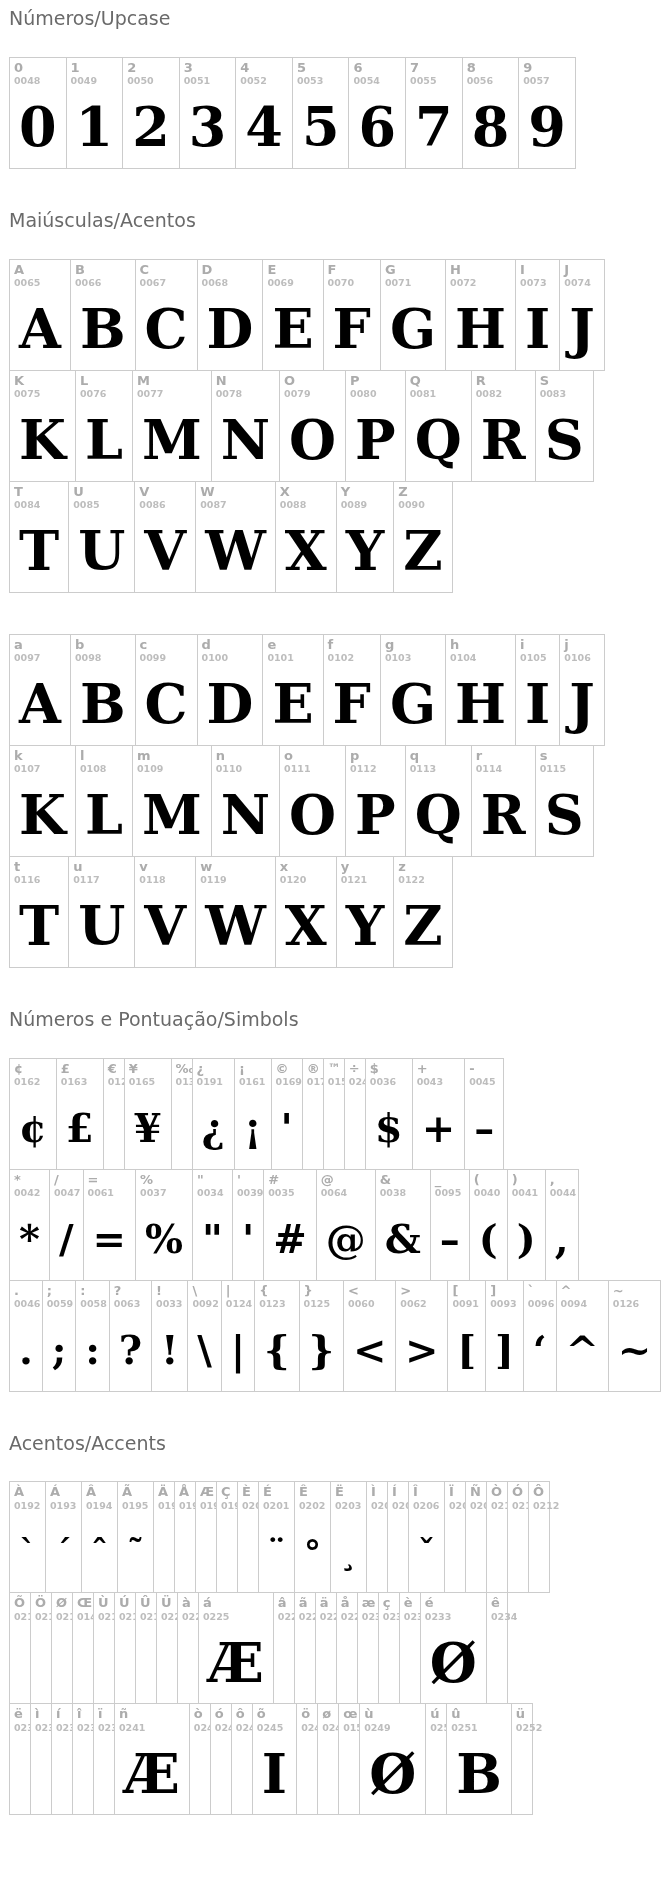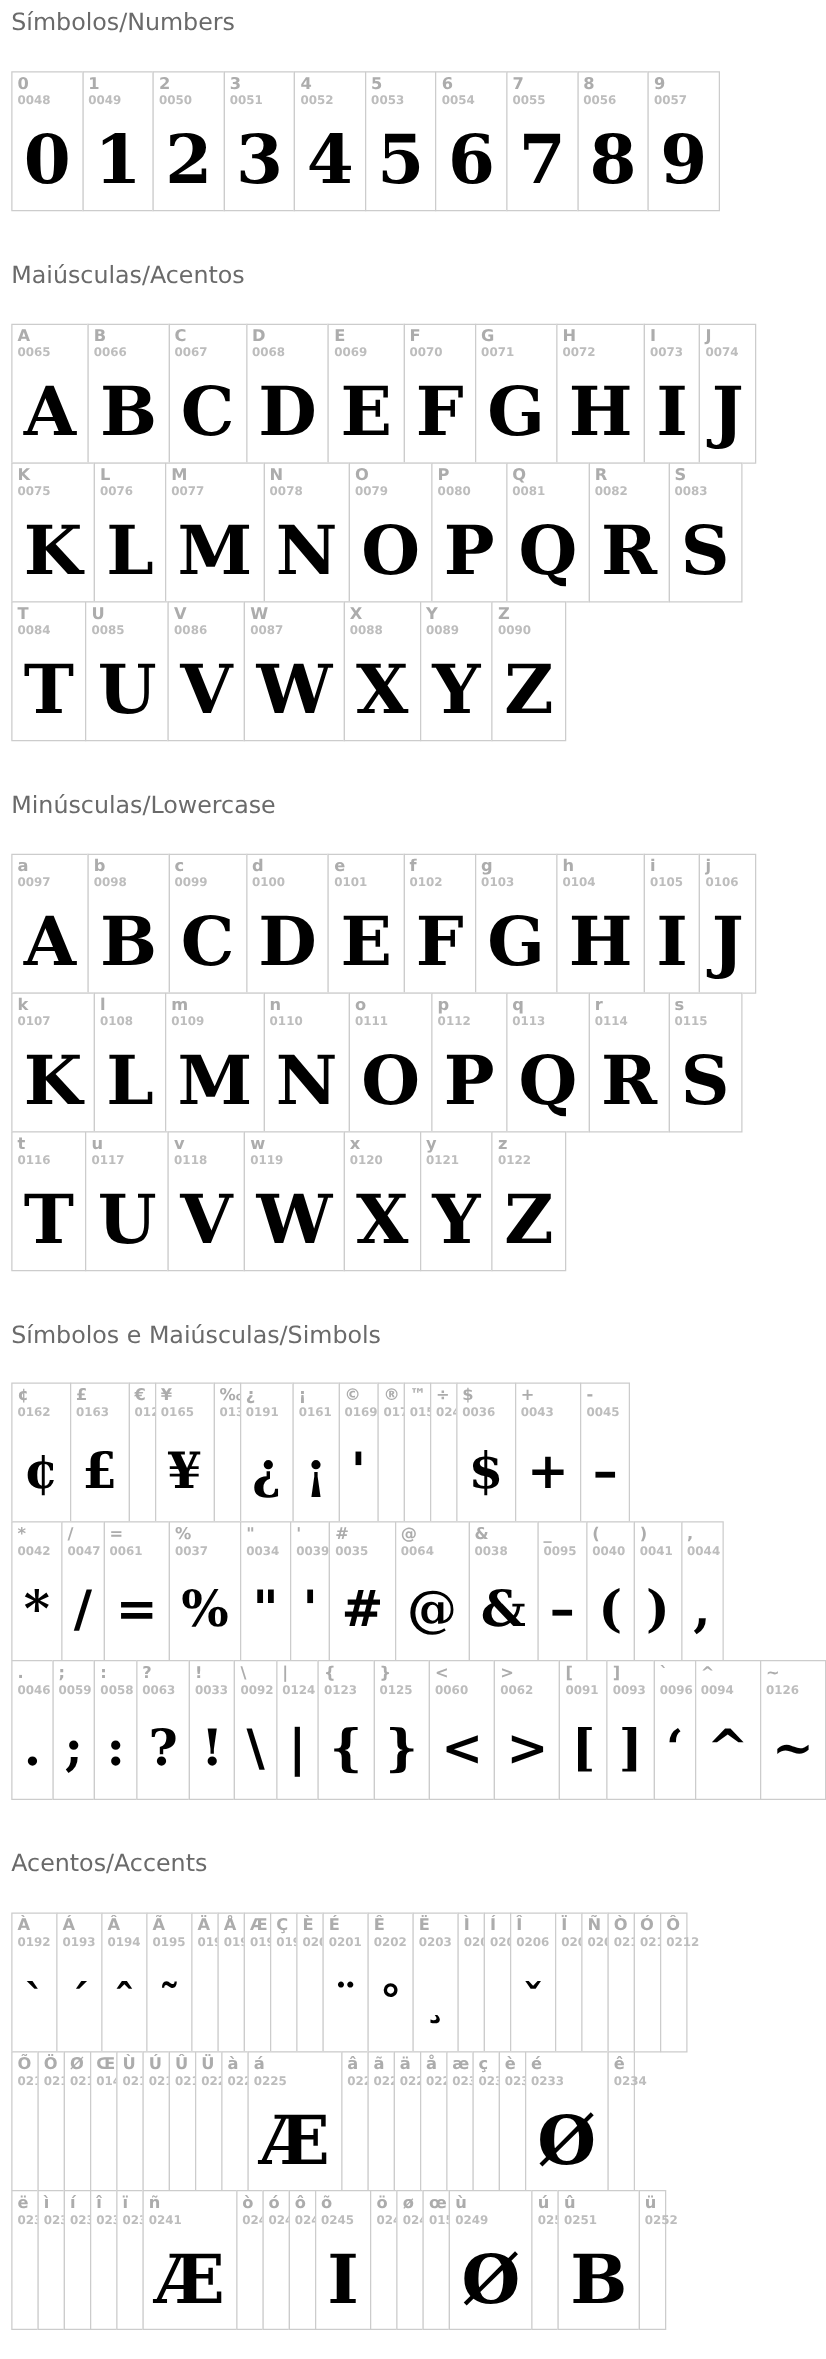--- a/index.html
+++ b/index.html
@@ -54,21 +54,21 @@
   .cell.empty .glyph{padding:0;}
   .sec-simbolos .glyph{font-size:40px;}
   .sec-acentos .glyph{font-size:54px;}
   .sec-acentos .cell.mark .glyph{font-size:34px;}
 </style>
 </head>
 <body>
 
 <div id="glyph-map">
     <section class="section sec-numeros">
-      <h2 class="section-title">Símbolos/Numbers</h2>
+      <h2 class="section-title">Números/Upcase</h2>
       <div class="grid-row">
         <div class="cell">
           <div class="meta">
             <span class="label">0</span>
             <span class="code">0048</span>
           </div>
           <div class="glyph">0</div>
         </div>
         <div class="cell">
           <div class="meta">
@@ -320,21 +320,20 @@
         <div class="cell">
           <div class="meta">
             <span class="label">Z</span>
             <span class="code">0090</span>
           </div>
           <div class="glyph">Z</div>
         </div>
       </div>
     </section>
     <section class="section sec-minusculas">
-      <h2 class="section-title">Minúsculas/Lowercase</h2>
       <div class="grid-row">
         <div class="cell">
           <div class="meta">
             <span class="label">a</span>
             <span class="code">0097</span>
           </div>
           <div class="glyph">A</div>
         </div>
         <div class="cell">
           <div class="meta">
@@ -511,21 +510,21 @@
         <div class="cell">
           <div class="meta">
             <span class="label">z</span>
             <span class="code">0122</span>
           </div>
           <div class="glyph">Z</div>
         </div>
       </div>
     </section>
     <section class="section sec-simbolos">
-      <h2 class="section-title">Símbolos e Maiúsculas/Simbols</h2>
+      <h2 class="section-title">Números e Pontuação/Simbols</h2>
       <div class="grid-row">
         <div class="cell">
           <div class="meta">
             <span class="label">¢</span>
             <span class="code">0162</span>
           </div>
           <div class="glyph">¢</div>
         </div>
         <div class="cell">
           <div class="meta">

